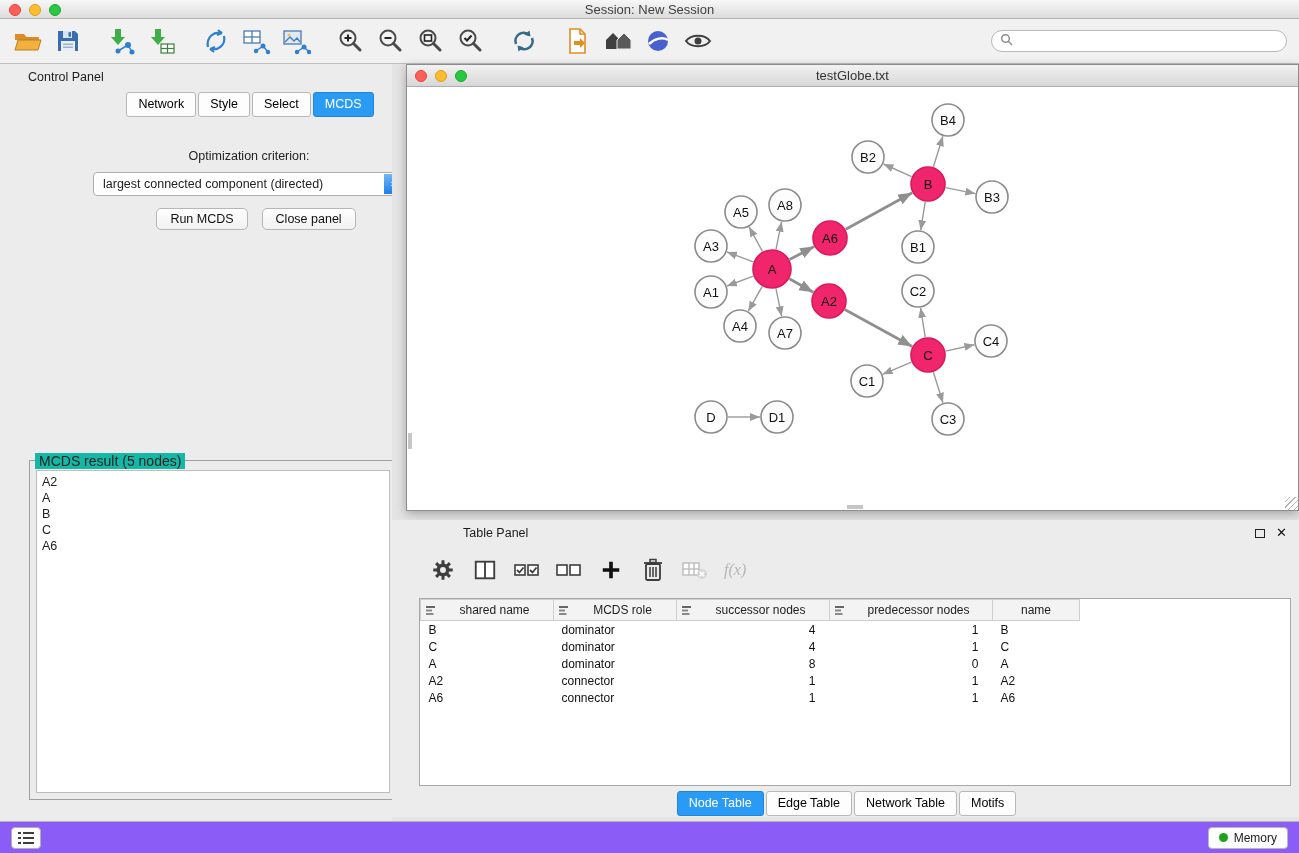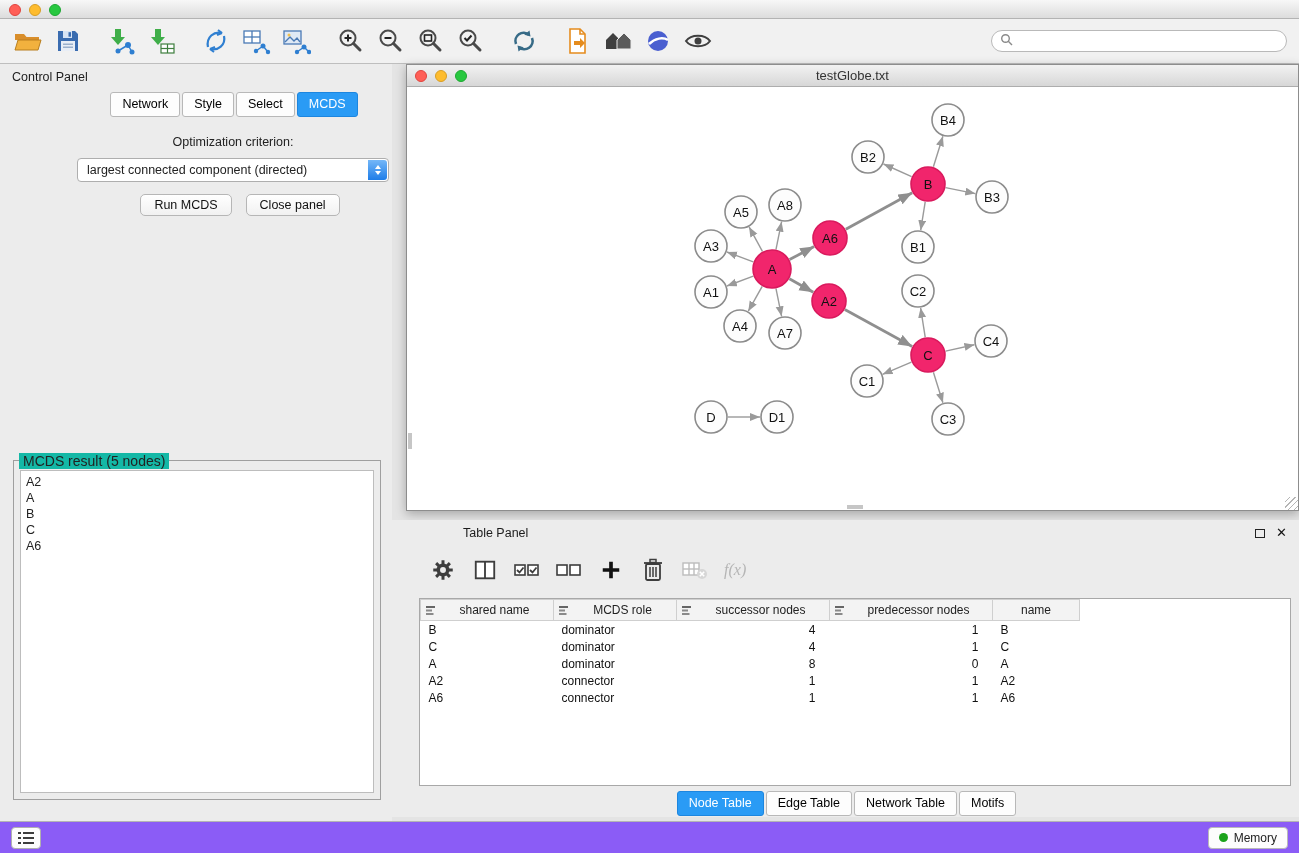--- a/index.html
+++ b/index.html
@@ -20,35 +20,35 @@
   
   .toolbar{position:absolute;left:0;top:19px;width:100%;height:45px;background:#f1f1f1;
     border-bottom:1px solid #bebebe;display:flex;align-items:center;padding:0 12px;}
   .tgroup{display:flex;align-items:center;gap:8px;margin-right:22px;}
   .tbicon{width:32px;height:32px;display:flex;align-items:center;justify-content:center;cursor:pointer;}
   .search{margin-left:auto;width:296px;height:22px;border:1px solid #b9b9b9;border-radius:12px;
     background:#fff;display:flex;align-items:center;padding:0 8px;gap:5px;}
   .search input{border:none;outline:none;flex:1;font-size:12px;background:transparent;}
 
   
-  .control-panel{position:absolute;left:0;top:64px;width:467px;height:757px;background:#ececec;
+  .control-panel{position:absolute;left:16px;top:64px;width:467px;height:757px;background:#ececec;
     border-right:1px solid #aeaeae;}
   .right-area{position:absolute;left:392px;top:64px;width:907px;height:757px;background:#e4e4e4;}
   .panel-header{display:flex;align-items:center;padding:6px 12px 2px 12px;}
   .panel-title{font-size:12.5px;color:#1c1c1c;}
   .panel-controls{margin-left:auto;display:flex;gap:11px;align-items:center;}
   .float-icon{width:10px;height:9px;border:1.5px solid #222;display:inline-block;cursor:pointer;}
   .close-x{font-size:13px;font-weight:bold;color:#111;cursor:pointer;line-height:10px;}
 
   
   .cp-tabs{display:flex;justify-content:center;margin-top:6px;}
   .tab{border:1px solid #b8b8b8;background:#fdfdfd;padding:4px 11px 5px;font-size:12.5px;
     border-radius:3px;margin-left:2px;cursor:pointer;color:#000000;}
   .tab.active{background:var(--accent,#2a9bf5);border-color:#1d86df;color:#fff;}
-  .opt-label{text-align:center;margin-top:18px;font-size:12.5px;}
+  .opt-label{text-align:center;margin-top:32px;font-size:12.5px;}
   .dropdown{margin:9px auto 0;width:312px;height:24px;border:1px solid #aeaeae;border-radius:4px;
     background:#fff;display:flex;align-items:center;position:relative;padding-left:9px;
     font-size:12.5px;cursor:pointer;}
   .dd-stepper{position:absolute;right:1px;top:1px;bottom:1px;width:19px;
     background:linear-gradient(#74b7f8,#1e7de8);border-radius:0 3px 3px 0;
     display:flex;flex-direction:column;align-items:center;justify-content:center;gap:2px;}
   .dd-up{width:0;height:0;border-left:3.5px solid transparent;border-right:3.5px solid transparent;border-bottom:4px solid #fff;}
   .dd-down{width:0;height:0;border-left:3.5px solid transparent;border-right:3.5px solid transparent;border-top:4px solid #fff;}
   .btn-row{display:flex;justify-content:center;gap:14px;margin-top:12px;padding-left:14px;}
   .mac-btn{height:22px;padding:0 13px;border:1px solid #b6b6b6;border-radius:5px;
@@ -107,20 +107,21 @@
 <body>
 
 <div class="app">
 
   <div class="titlebar">
     <div class="lights">
       <span class="light red"></span>
       <span class="light yellow"></span>
       <span class="light green"></span>
     </div>
+    <div class="title">Session: New Session</div>
   </div>
 
   <div class="toolbar">
     <div class="tgroup">
       <span class="tbicon">
         <svg width="30" height="26" viewBox="0 0 30 26">
             <path d="M2 6h9l2.5 3H26v3H2z" fill="#d98e2b"></path>
             <path d="M2 22 L5 12 H28 L25 22 Z" fill="#f2b13e" stroke="#b97f1f" stroke-width="1"></path>
           </svg>
       </span>

